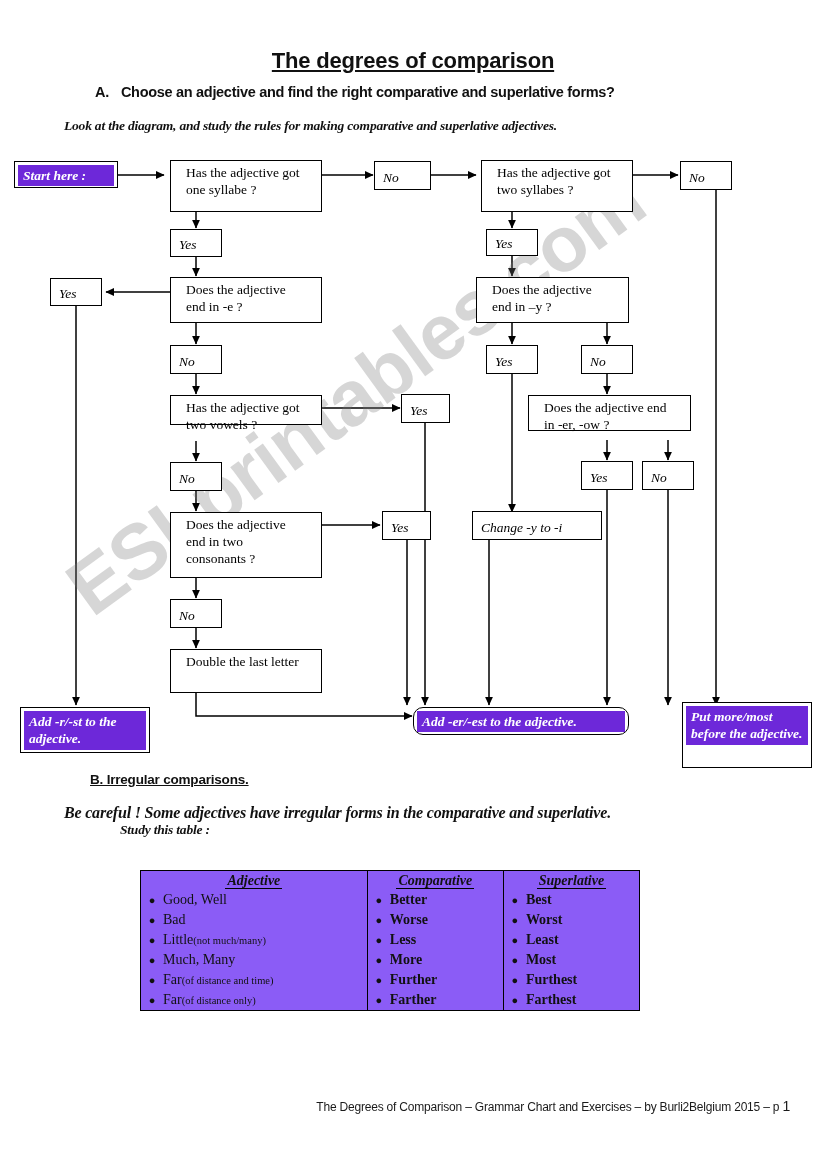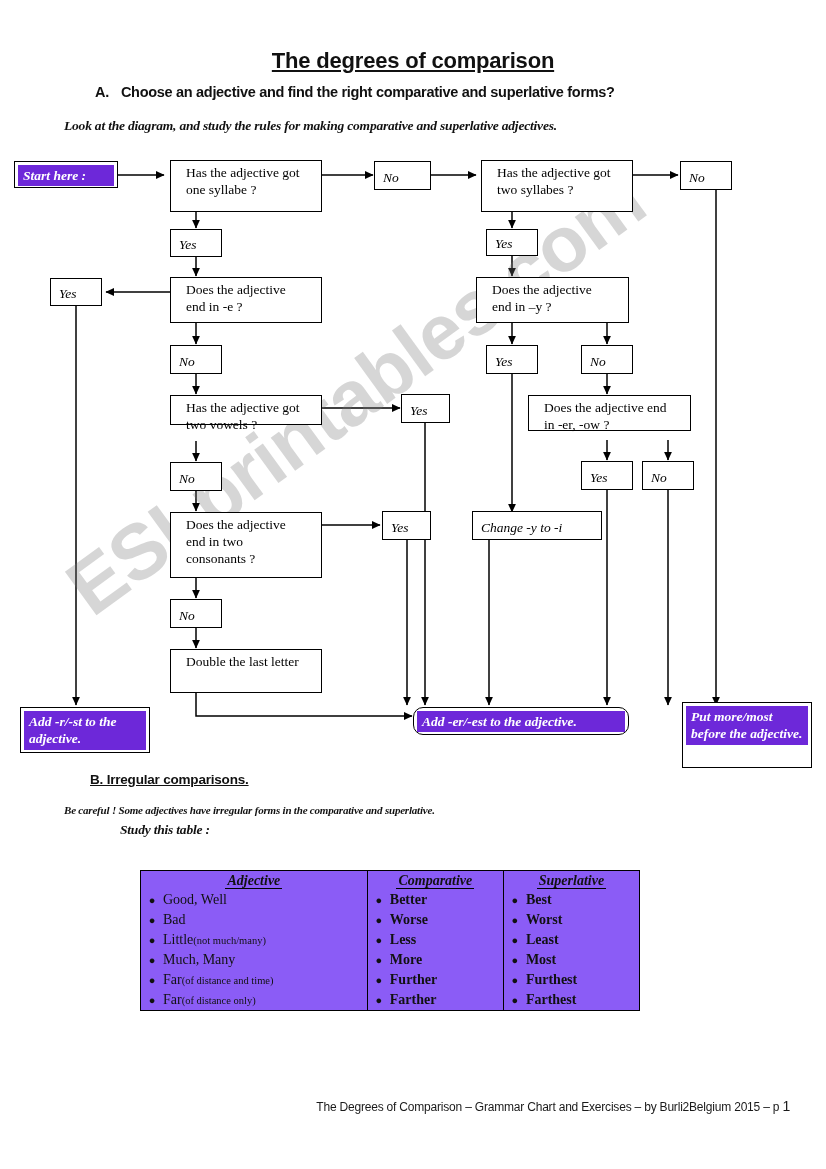--- a/index.html
+++ b/index.html
@@ -81,21 +81,21 @@
     font-weight: bold;
     text-decoration: underline;
     letter-spacing: -0.2px;
   }
   .careful-1 {
     position: absolute;
     left: 64px; top: 804px;
     font-family: "Liberation Serif", "DejaVu Serif", serif;
     font-style: italic;
     font-weight: bold;
-    font-size: 11px;
+    font-size: 16px;
     letter-spacing: -0.2px;
   }
   .careful-2 {
     position: absolute;
     left: 120px; top: 822px;
     font-family: "Liberation Serif", "DejaVu Serif", serif;
     font-style: italic;
     font-weight: bold;
     font-size: 13.5px;
     letter-spacing: -0.2px;

